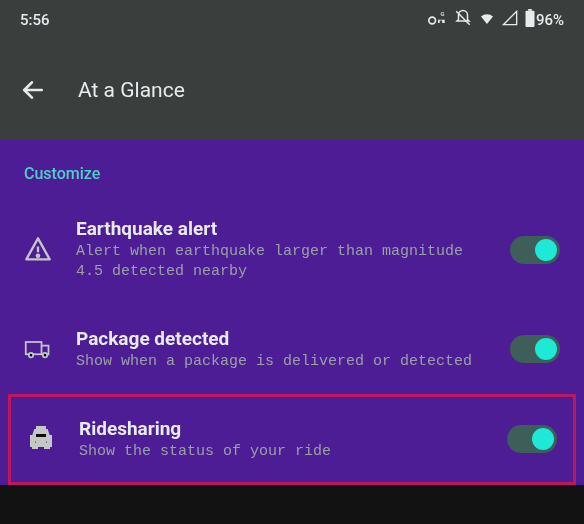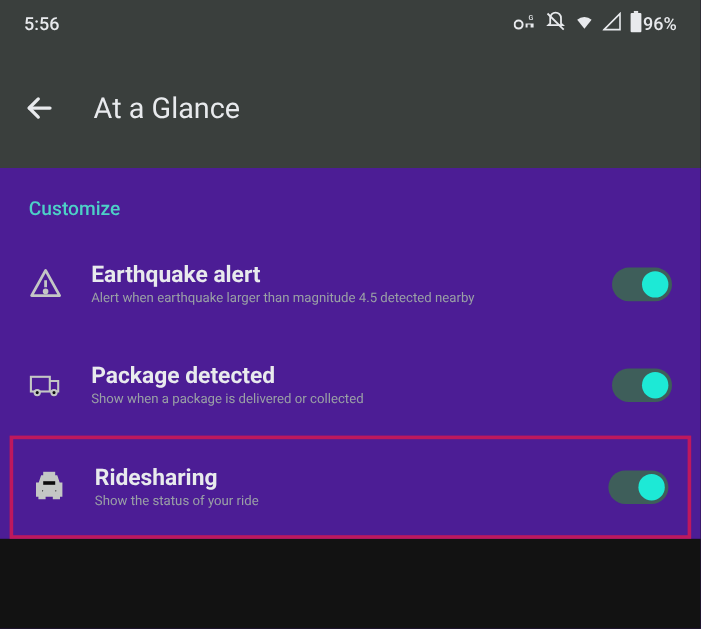--- a/index.html
+++ b/index.html
@@ -43,21 +43,21 @@
       padding: 0 20px;
       gap: 32px;
     }
     .back-arrow {
       color: #e8eaed;
       display: flex;
       align-items: center;
     }
     .header-title {
       color: #e8eaed;
-      font-size: 24px;
+      font-size: 21px;
       font-weight: 400;
     }
     .content {
       background: #4c1d95;
       padding: 24px 0 0 0;
     }
     .customize-label {
       color: #4dd0c7;
       font-size: 16px;
       font-weight: 500;
@@ -82,22 +82,23 @@
       flex: 1;
     }
     .setting-title {
       color: #e8eaed;
       font-size: 19px;
       font-weight: 700;
       margin-bottom: 2px;
     }
     .setting-subtitle {
       color: #9aa0a6;
-      font-size: 11px;
+      font-size: 15px;
       line-height: 1.35;
+      font-family: Liberation Mono, monospace;
     }
     .toggle {
       width: 50px;
       height: 28px;
       background: #3e5e5a;
       border-radius: 14px;
       position: relative;
       flex-shrink: 0;
     }
     .toggle-knob {
@@ -192,21 +193,21 @@
     <div class="setting-icon">
       <svg width="30" height="24" viewBox="0 0 32 24" fill="none" stroke="currentColor" stroke-width="2">
           <rect x="2" y="4" width="18" height="14"></rect>
           <path d="M20 8 L28 8 L28 18 L20 18"></path>
           <circle cx="8" cy="19" r="2.5" fill="#0d0d0d"></circle>
           <circle cx="24" cy="19" r="2.5" fill="#0d0d0d"></circle>
         </svg>
     </div>
     <div class="setting-text">
       <div class="setting-title">Package detected</div>
-      <div class="setting-subtitle">Show when a package is delivered or collected</div>
+      <div class="setting-subtitle">Show when a package is delivered or detected</div>
     </div>
     <div class="toggle">
       <div class="toggle-knob"></div>
     </div>
   </div>
 
   <div class="highlight-box">
     <div class="setting-row">
       <div class="setting-icon">
         <svg width="28" height="26" viewBox="0 0 28 26" fill="none" stroke="currentColor" stroke-width="2">

